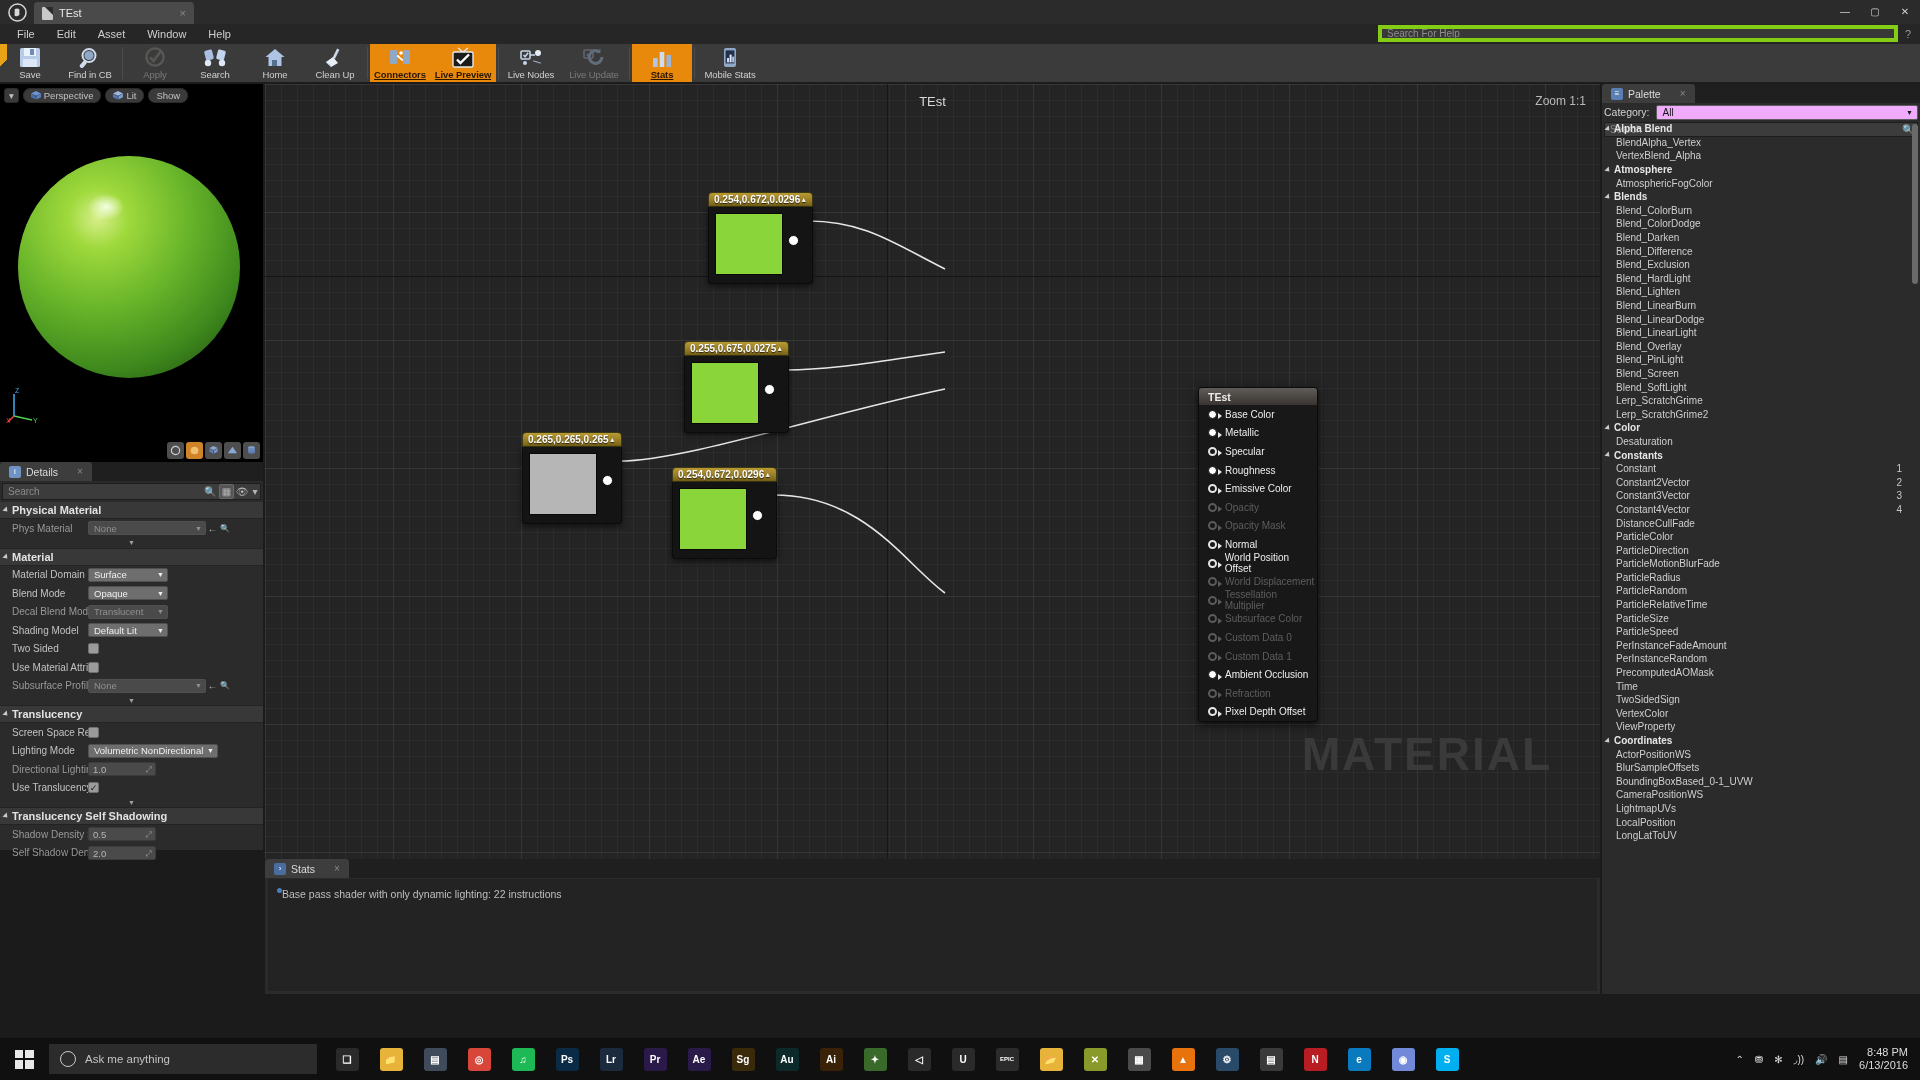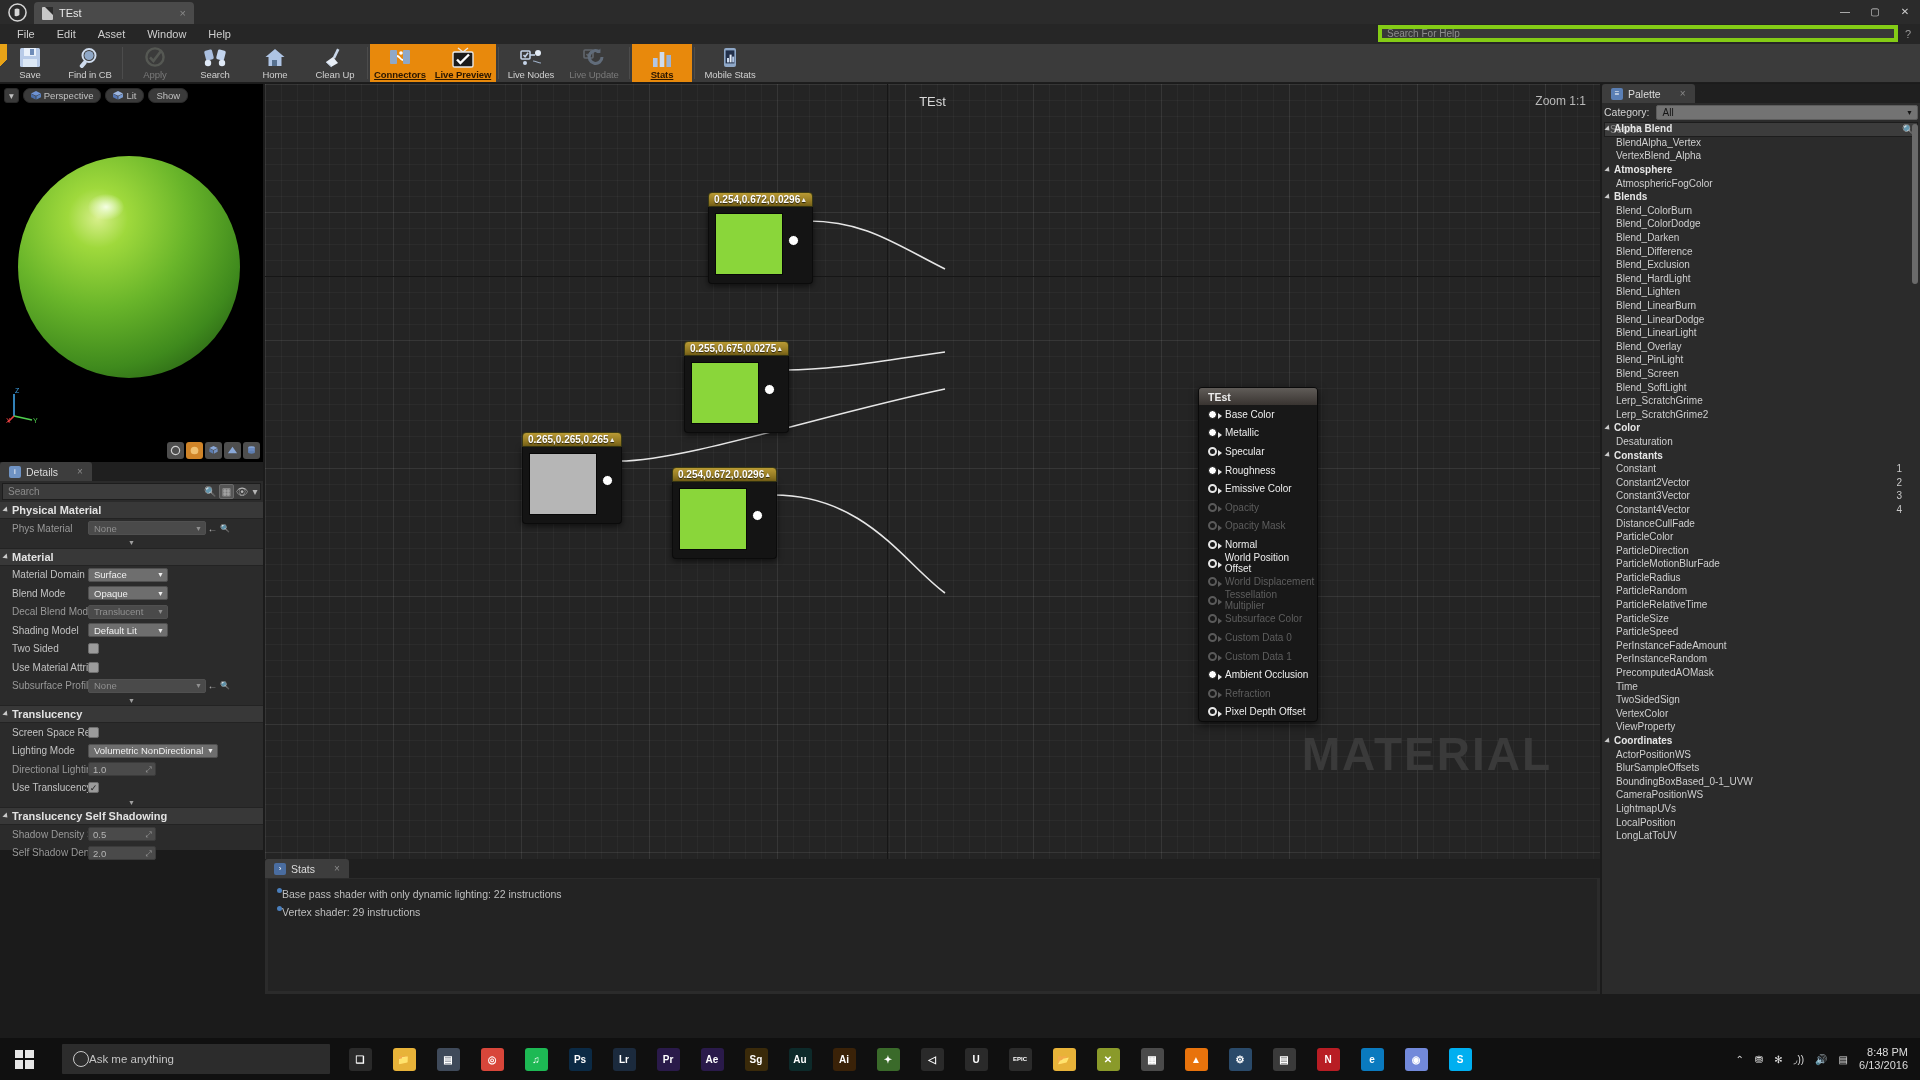--- a/index.html
+++ b/index.html
@@ -168,21 +168,21 @@
     background:#232323; padding:9px 0 0 9px; }
   .stat-line { display:flex; align-items:flex-start; gap:0; font-size:10.5px; color:#bfbfbf;
     height:18px; }
   .bullet { width:5px; height:5px; border-radius:50%; background:#4a7fbd; }
 
   
   #palette { position:absolute; left:1602px; top:84px; width:318px; height:910px;
     background:#2b2b2b; }
   #pal-cat { height:16px; margin:1px 2px 0 2px; display:flex; align-items:center; gap:6px;
     font-size:10.5px; color:#d2d2d2; }
-  #pal-cat .box { flex:1; height:15px; background:#737373; border:1px solid #5c5c5c;
+  #pal-cat .box { flex:1; height:15px; background:#f0abfc; border:1px solid #5c5c5c;
     border-radius:2px; display:flex; align-items:center; padding:0 4px 0 6px;
     font-size:10px; color:#141414; }
   #pal-cat .box .car { margin-left:auto; font-size:7px; }
   #pal-search { height:15px; margin:2px 2px 1px 2px; background:#3c3c3c;
     border:1px solid #1d1d1d; display:flex; align-items:center; }
   #pal-search .ph { flex:1; font-size:10px; color:#8b8b8b; padding-left:5px; }
   #pal-list { position:absolute; left:2px; top:38px; right:2px; bottom:2px;
     overflow:hidden; }
   .pal-cat-row { height:13.6px; display:flex; align-items:center; gap:4px; padding-left:2px;
     font-size:10px; font-weight:bold; color:#e6e6e6; }
@@ -193,22 +193,22 @@
     background:#6a6a6a; border-radius:3px; }
 
   
   #taskbar { position:absolute; left:0; bottom:0; width:1920px; height:42px;
     background:#101010; display:flex; align-items:center; }
   #startbtn { width:48px; height:42px; display:flex; align-items:center; justify-content:center; }
   .winlogo { width:19px; height:19px; display:grid; grid-template-columns:1fr 1fr;
     grid-template-rows:1fr 1fr; gap:2px; }
   .winlogo i { background:#e8e8e8; display:block; }
   #cortana { width:268px; height:30px; background:#2c2c2c; border-radius:1px;
-    display:flex; align-items:center; padding-left:11px; font-size:11.5px;
-    color:#c3c3c3; margin-left:14px;text-align:right; }
+    display:flex; align-items:center; gap:9px; padding-left:11px; font-size:11.5px;
+    color:#c3c3c3; margin-left:1px;text-align:right; }
   .circ { width:16px; height:16px; border-radius:50%; border:1.5px solid #c9c9c9; }
   #tb-icons { display:flex; align-items:center; gap:0; margin-left:8px; }
   .tbi { width:44px; height:42px; display:flex; align-items:center; justify-content:center; }
   .tbi .sq { width:23px; height:23px; border-radius:3px; display:flex; align-items:center;
     justify-content:center; font-size:10px; font-weight:bold; color:#fff; }
   #tray { margin-left:auto; display:flex; align-items:center; gap:11px; padding-right:12px;
     font-size:10px; color:#dcdcdc; }
   #clock { display:flex; flex-direction:column; align-items:flex-end; line-height:13px;
     font-size:11px; }
 </style>
@@ -744,24 +744,20 @@
       <span class="pt-icon" style="background:#4a6da0;">›</span>
       <span>Stats</span>
       <span class="x">×</span>
     </div>
   </div>
   <div id="stats-body">
       <div class="stat-line">
         <span class="bullet"></span>
         <span>Base pass shader with only dynamic lighting: 22 instructions</span>
       </div>
-      <div class="stat-line">
-        <span class="bullet"></span>
-        <span>Vertex shader: 29 instructions</span>
-      </div>
     </div>
 </div>
 
 <div id="palette">
   <div class="panel-tabrow">
     <div class="panel-tab">
       <span class="pt-icon" style="background:#5a7fb5;">≡</span>
       <span>Palette</span>
       <span class="x">×</span>
     </div>

